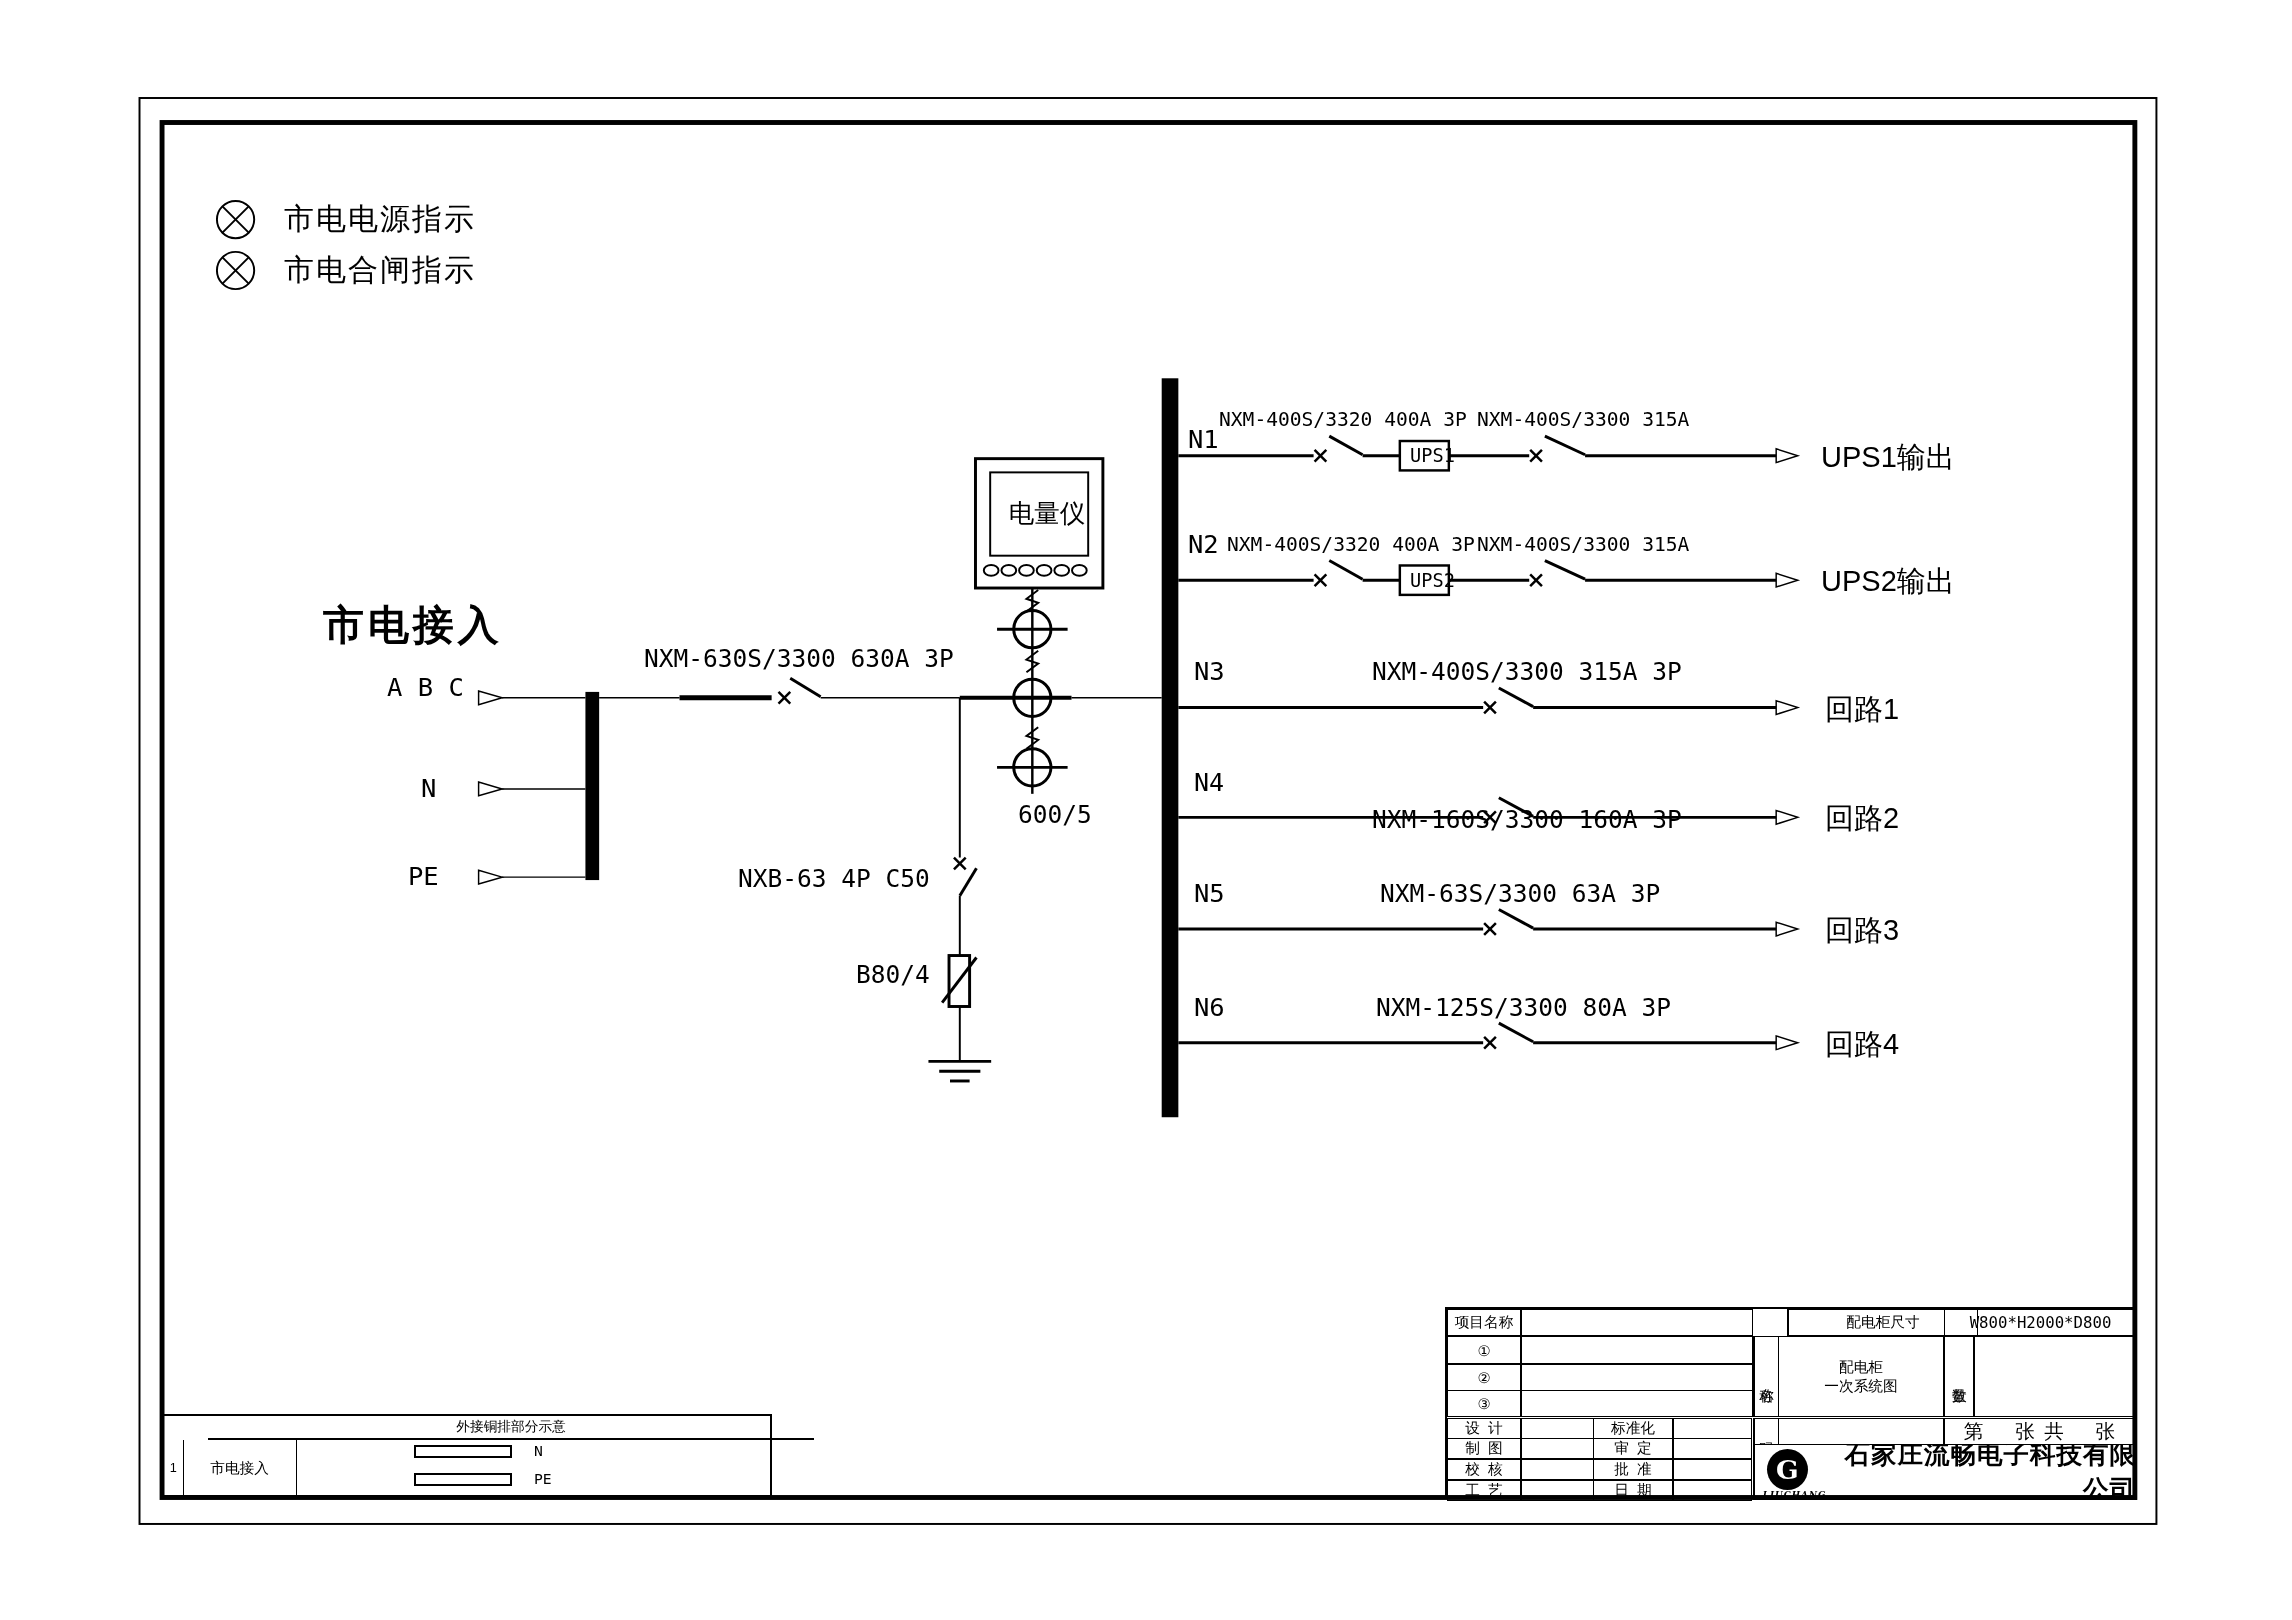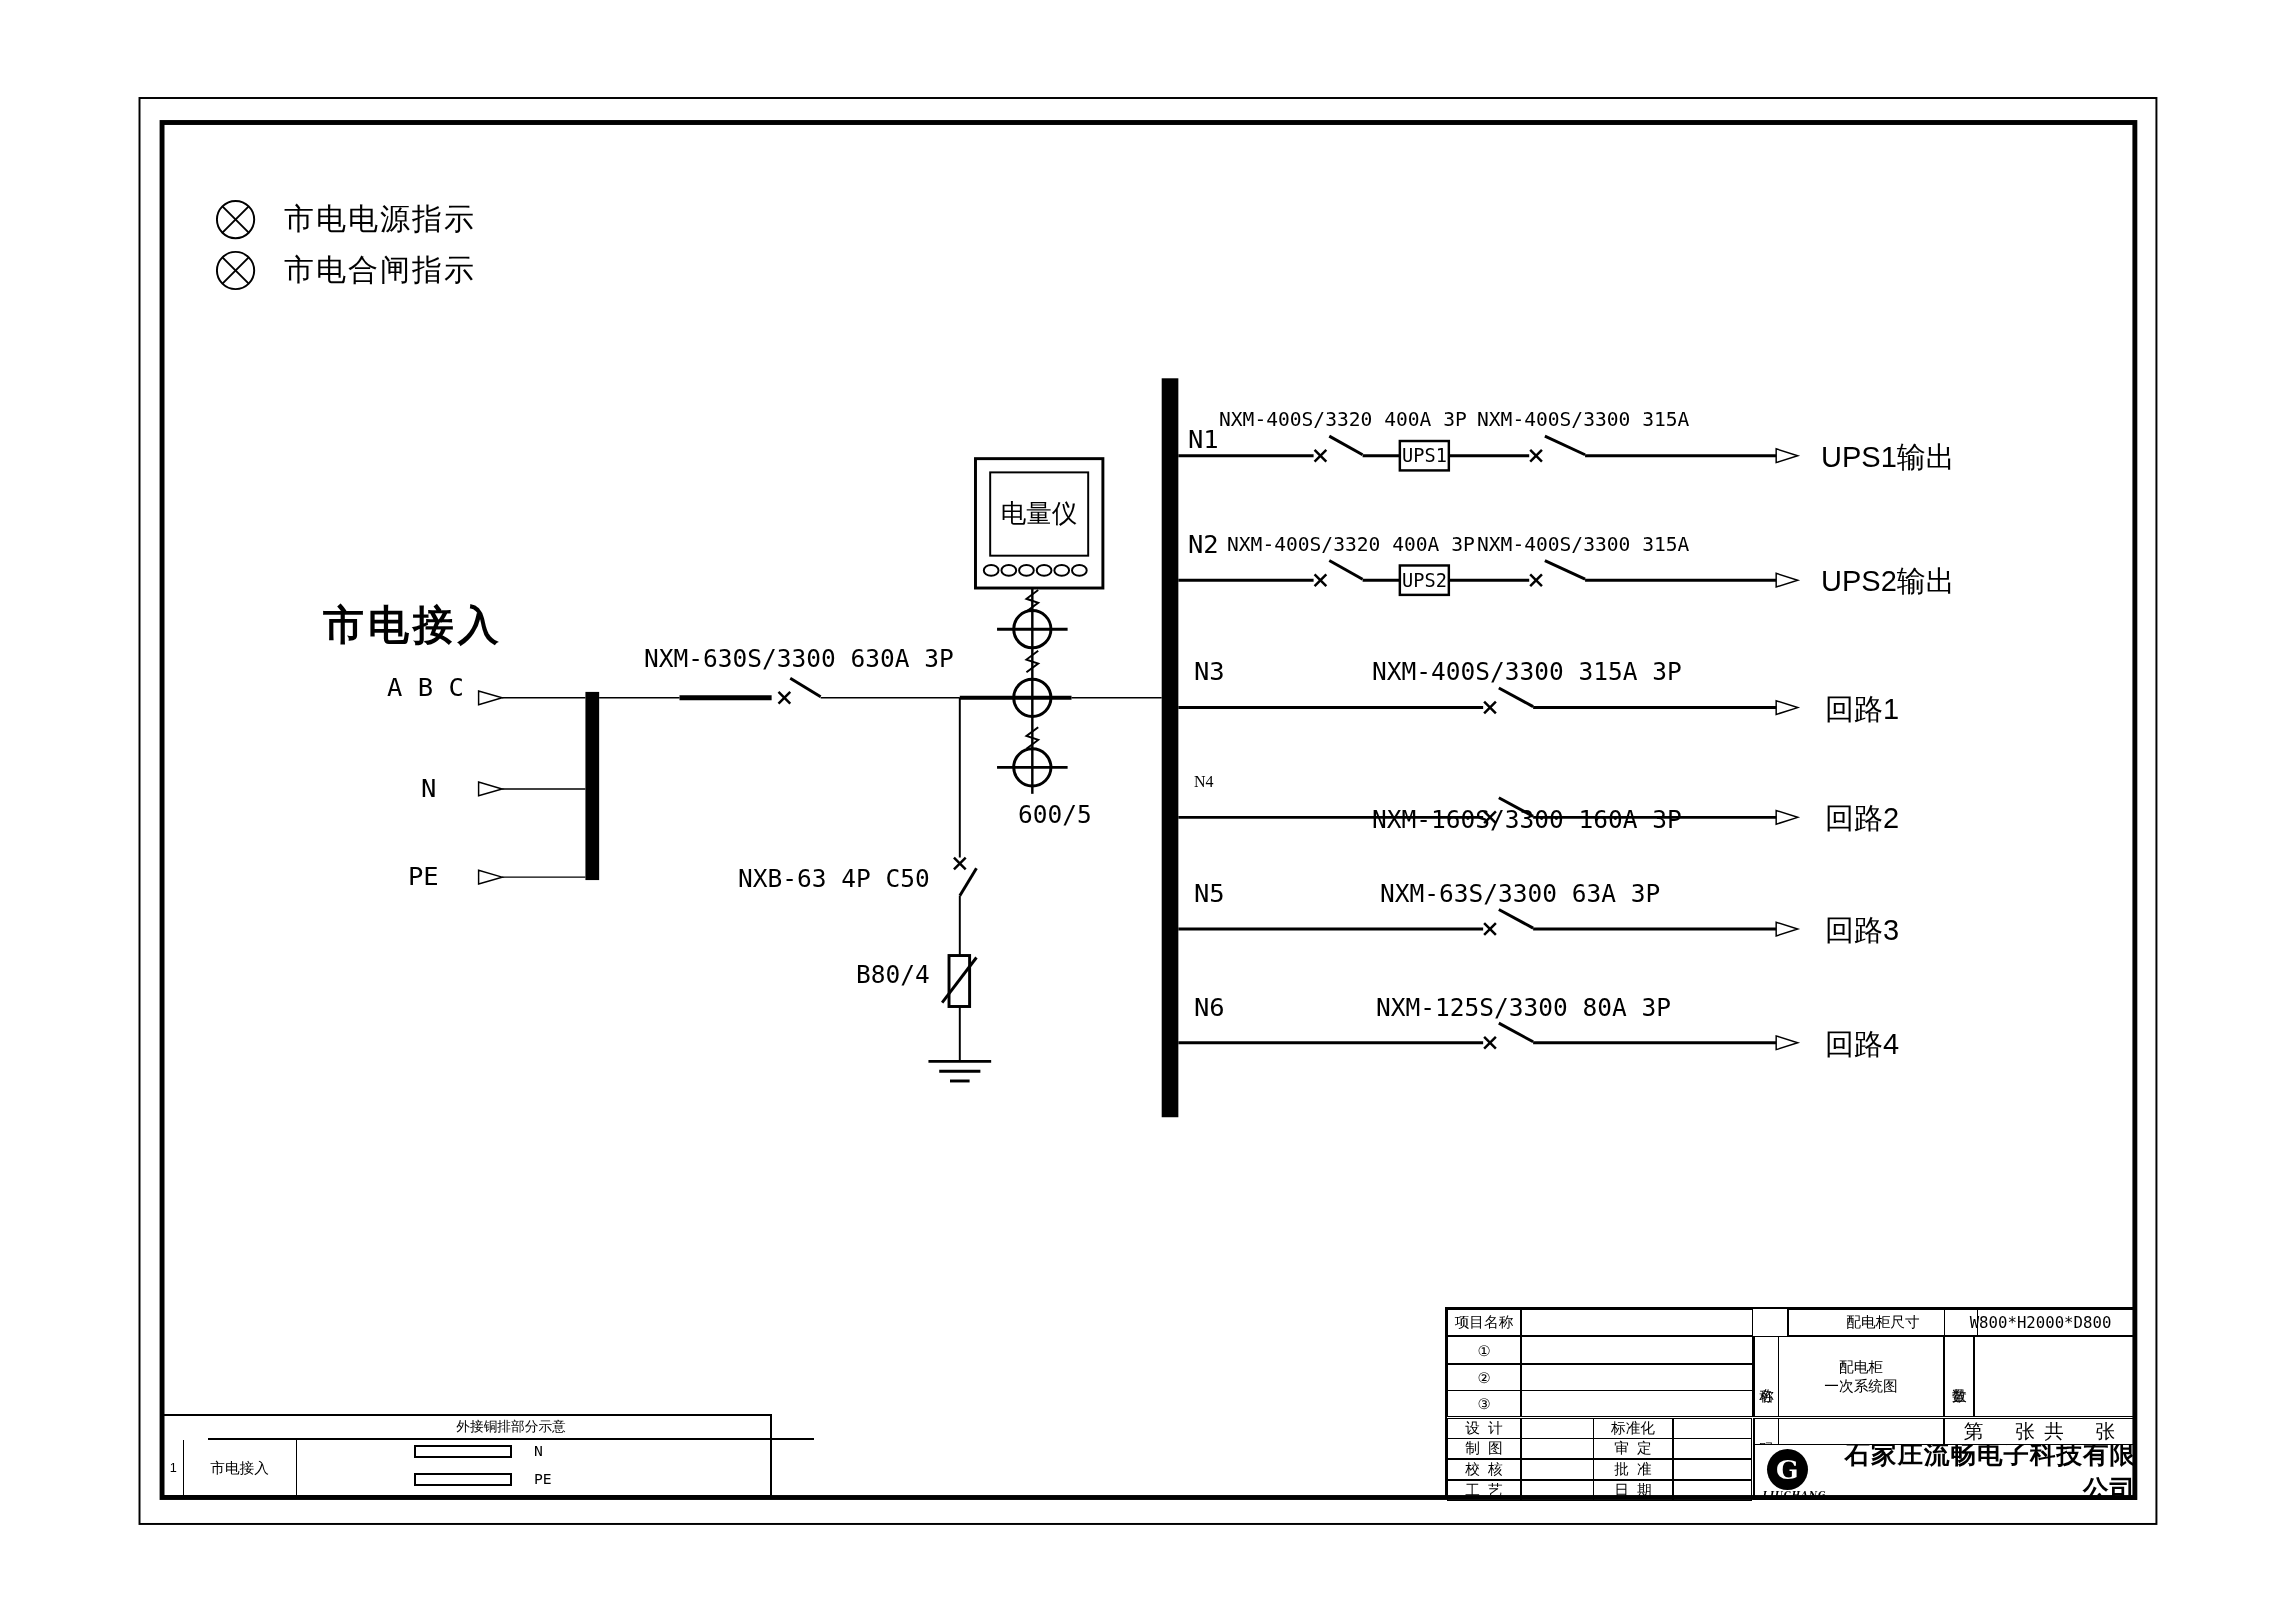--- a/index.html
+++ b/index.html
@@ -10,21 +10,21 @@
   .mono{font-family:"DejaVu Sans Mono",monospace;}
   .cn{font-family:"Liberation Sans",sans-serif;}
   .big-title{font-size:41px;font-weight:bold;letter-spacing:3.9px;}
   .legend-lbl{font-size:30px;letter-spacing:2px;}
   .feeder-out{font-size:29px;}
   .cell{position:absolute;border:1px solid #000;display:flex;align-items:center;justify-content:center;
         box-sizing:border-box;overflow:hidden;}
   .vtext{writing-mode:vertical-rl;text-orientation:upright;line-height:1;}
   .tb{font-size:14.7px;}
   .bar-rect{position:absolute;background:#fff;border:2px solid #000;box-sizing:border-box;}
-  .meter-text{position:absolute;display:flex;align-items:center;justify-content:center;}
+  .meter-text{position:absolute;display:flex;align-items:center;justify-content:center;padding-left:8px;}
   .logo-circle{position:absolute;width:41px;height:41px;border-radius:50%;background:#000;
                display:flex;align-items:center;justify-content:center;color:#fff;
                font-family:"DejaVu Serif",serif;font-weight:bold;font-size:26.5px;}
   .logo-sub{position:absolute;font-family:"DejaVu Serif",serif;font-style:italic;font-weight:bold;
             font-size:8.8px;letter-spacing:1px;}
   .company{font-size:25.5px;font-weight:bold;letter-spacing:1px;}
   .sheet{font-size:19.6px;letter-spacing:2px;}
 </style>
 </head>
 <body>
@@ -202,21 +202,21 @@
   <div class="lbl mono" style="left:1188px;top:545px;font-size:25.5px;">N2</div>
   <div class="lbl mono" style="left:1227px;top:545px;font-size:19.6px;">NXM-400S/3320 400A 3P</div>
   <div class="lbl mono" style="left:1477px;top:545px;font-size:19.6px;">NXM-400S/3300 315A</div>
   <div class="meter-text mono" style="left:1400px;top:566px;width:49px;height:29px;font-size:18.6px;">UPS2</div>
   <div class="lbl cn feeder-out" style="left:1821px;top:581px;">UPS2输出</div>
 
   <div class="lbl mono" style="left:1194px;top:672px;font-size:25.5px;">N3</div>
   <div class="lbl mono" style="left:1372px;top:672px;font-size:24.5px;">NXM-400S/3300 315A 3P</div>
   <div class="lbl cn feeder-out" style="left:1825px;top:709px;">回路1</div>
 
-  <div class="lbl mono" style="left:1194px;top:782px;font-size:16px;font-family:Liberation Serif, serif;">N4</div>
+  <div class="lbl mono" style="left:1194px;top:782px;font-size:25px;">N4</div>
   <div class="lbl mono" style="left:1372px;top:820px;font-size:24.5px;">NXM-160S/3300 160A 3P</div>
   <div class="lbl cn feeder-out" style="left:1825px;top:818px;">回路2</div>
 
   <div class="lbl mono" style="left:1194px;top:894px;font-size:25.5px;">N5</div>
   <div class="lbl mono" style="left:1380px;top:894px;font-size:24.5px;">NXM-63S/3300 63A 3P</div>
   <div class="lbl cn feeder-out" style="left:1825px;top:930px;">回路3</div>
 
   <div class="lbl mono" style="left:1194px;top:1008px;font-size:25.5px;">N6</div>
   <div class="lbl mono" style="left:1376px;top:1008px;font-size:24.5px;">NXM-125S/3300 80A 3P</div>
   <div class="lbl cn feeder-out" style="left:1825px;top:1044px;">回路4</div>

